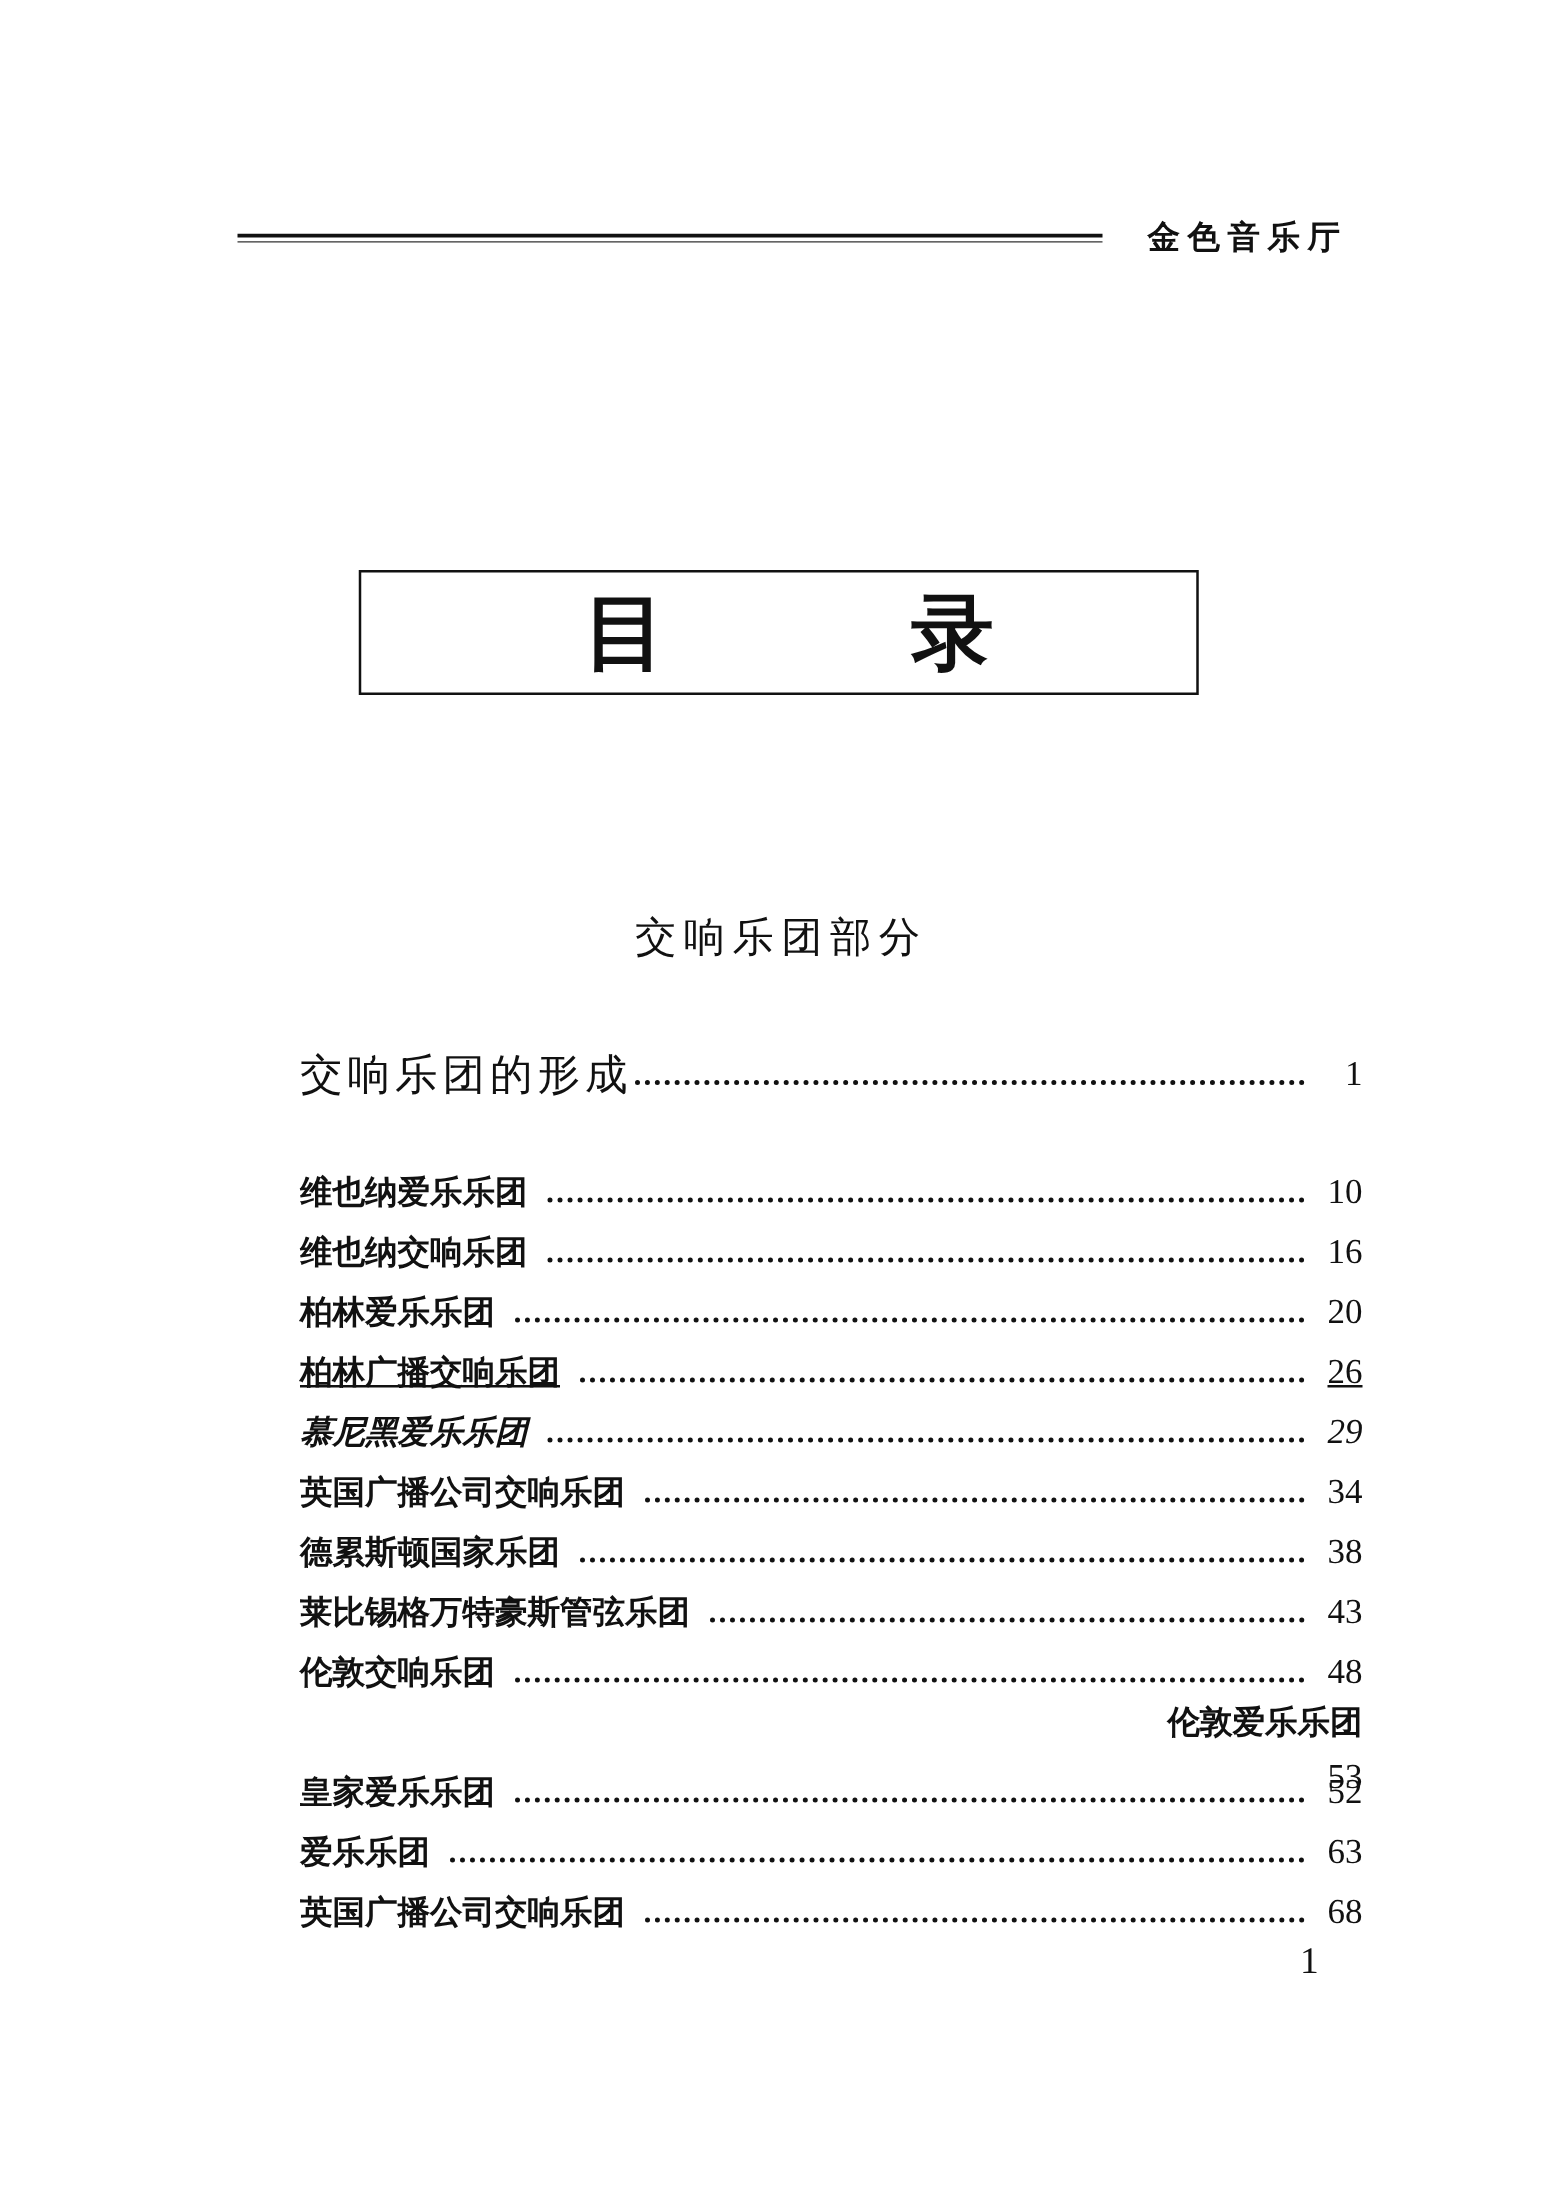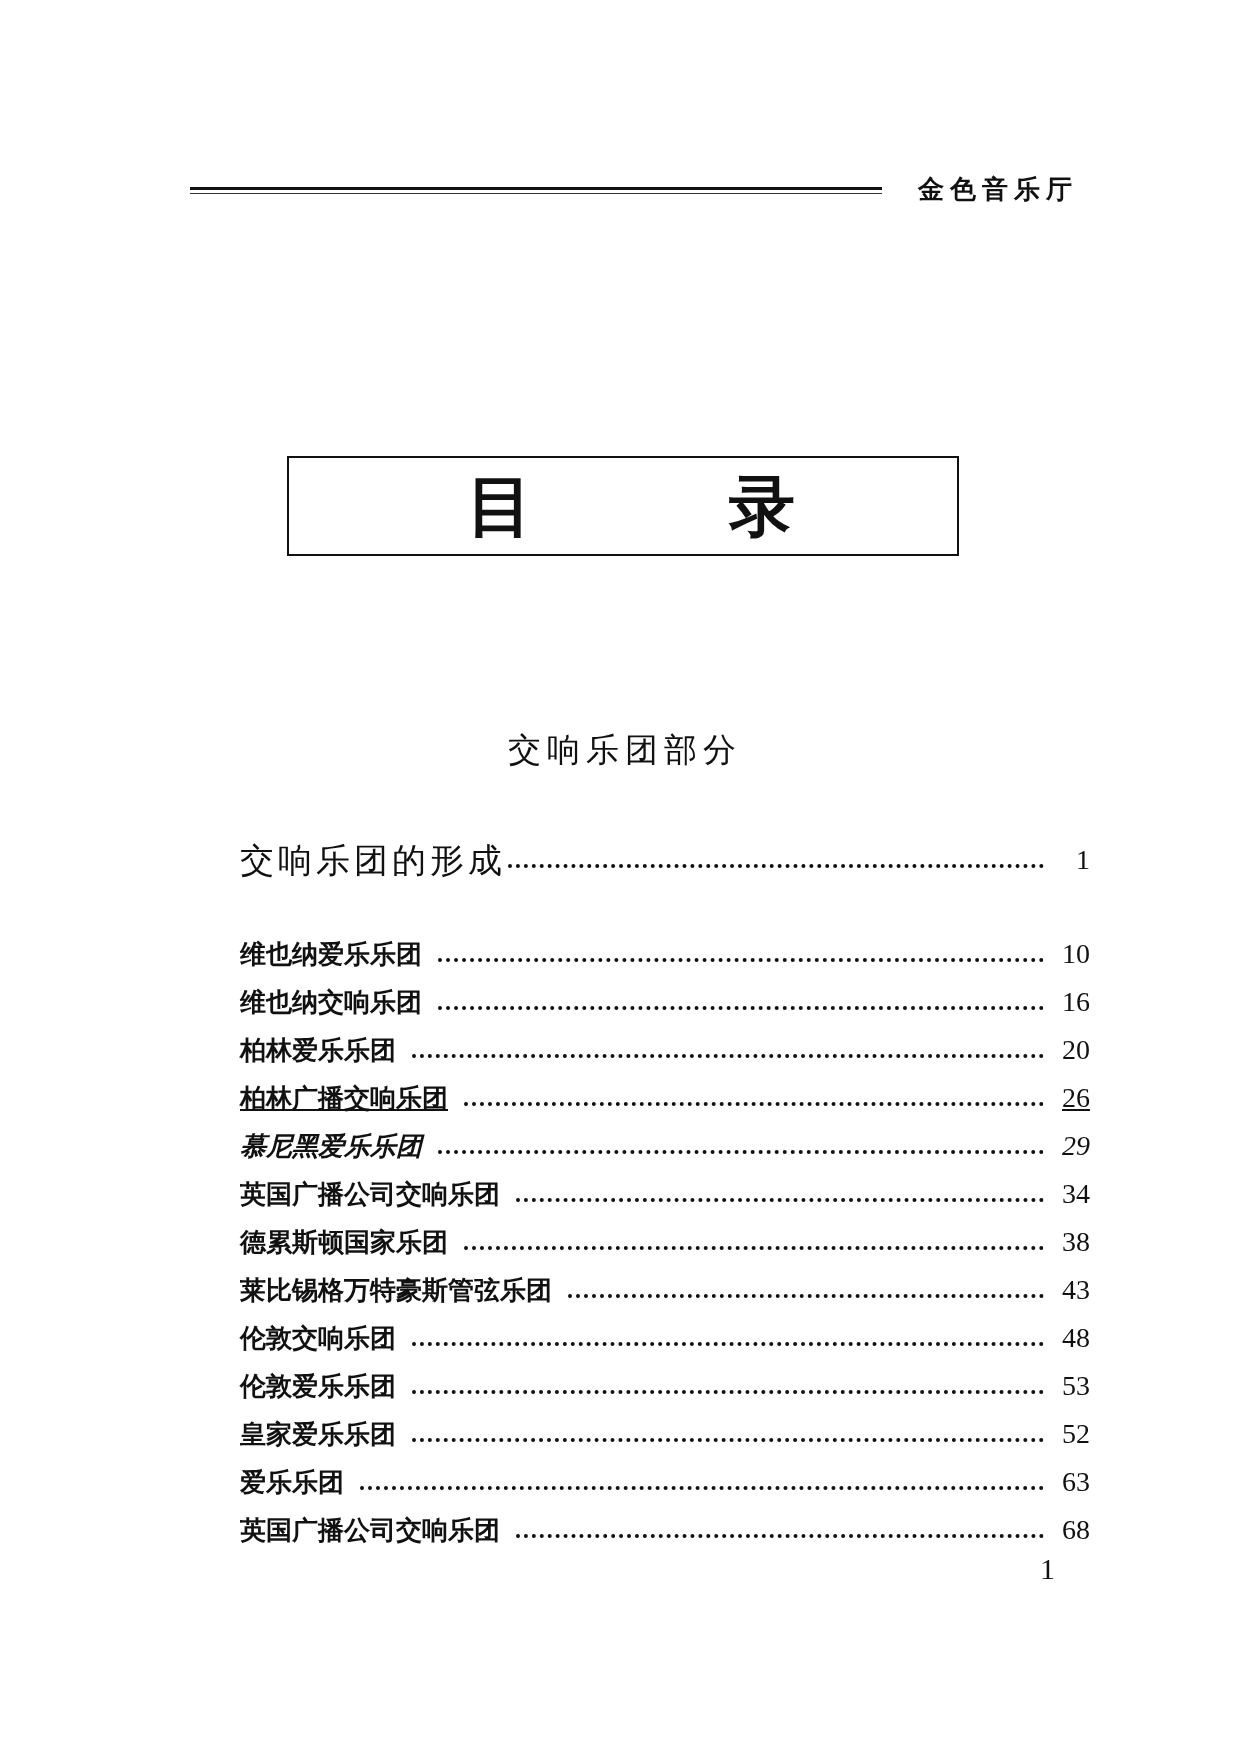--- a/index.html
+++ b/index.html
@@ -86,21 +86,21 @@
 <div class="entry" style="top:1266px;">
   <span class="label">莱比锡格万特豪斯管弦乐团</span>
   <span class="dots"></span>
   <span class="page">43</span>
 </div>
 <div class="entry" style="top:1314px;">
   <span class="label">伦敦交响乐团</span>
   <span class="dots"></span>
   <span class="page">48</span>
 </div>
-<div class="entry" style="top:1362px;">
+<div class="entry" style="top:1362px;flex-direction:column;">
   <span class="label">伦敦爱乐乐团</span>
   <span class="dots"></span>
   <span class="page">53</span>
 </div>
 <div class="entry" style="top:1410px;">
   <span class="label">皇家爱乐乐团</span>
   <span class="dots"></span>
   <span class="page">52</span>
 </div>
 <div class="entry" style="top:1458px;">

